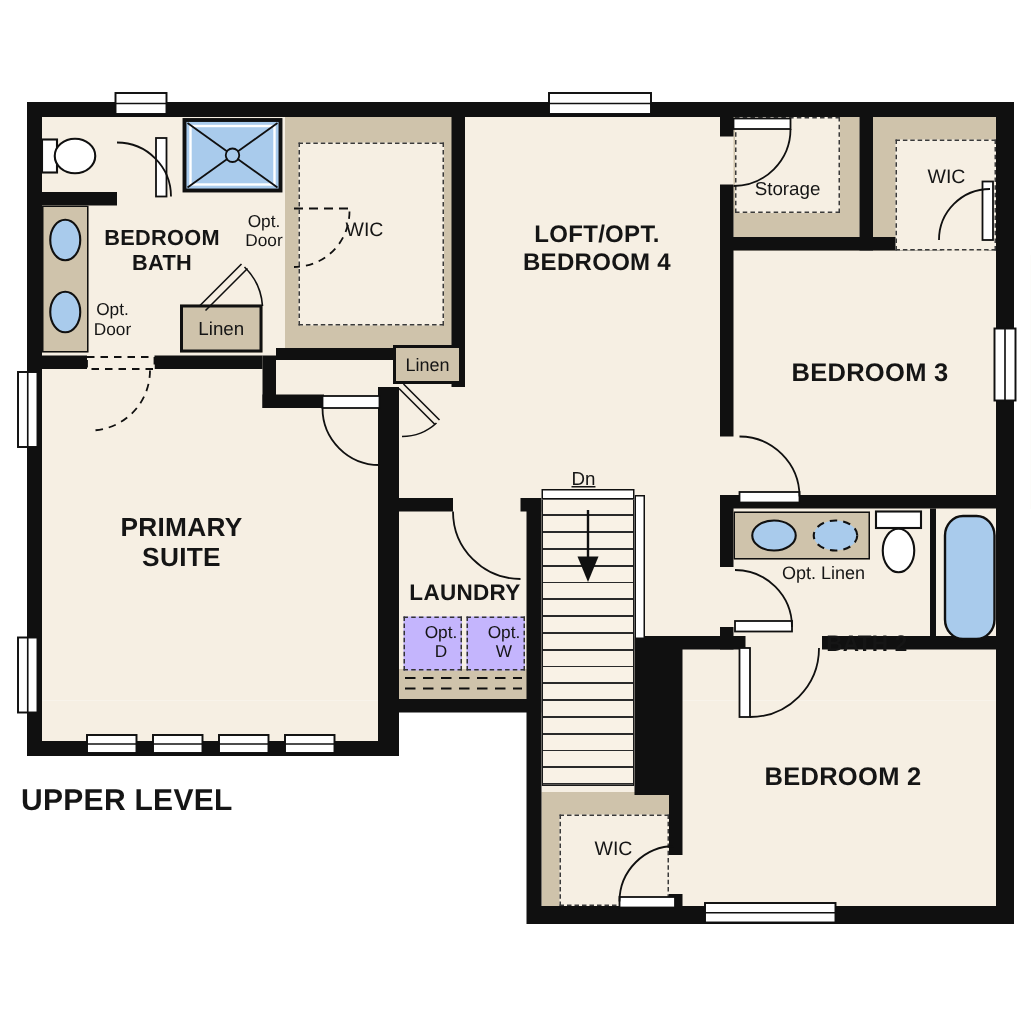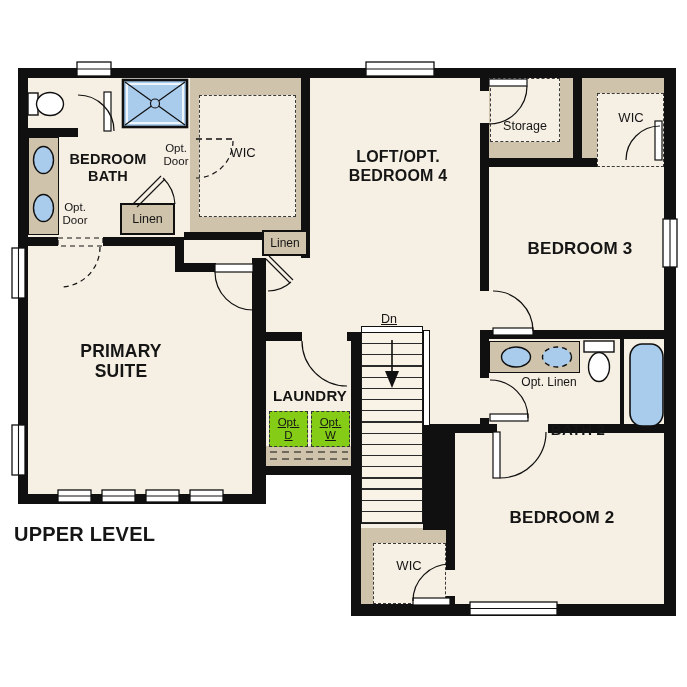--- a/index.html
+++ b/index.html
@@ -6,23 +6,23 @@
   #canvas{position:relative;width:687px;height:687px;background:#ffffff;overflow:hidden;
           font-family:"Liberation Sans", sans-serif;color:#151515;}
   .abs{position:absolute;}
   .floor{background:#f6efe3;}
   .wall{background:#101010;}
   .tan{background:#cfc3ab;}
   .inner{background:#f6efe3;border:1.5px dashed #3a3a3a;box-sizing:border-box;}
   .box{background:#cfc3ab;border:2px solid #101010;box-sizing:border-box;
        display:flex;align-items:center;justify-content:center;}
   .furn{background:#cfc3ab;border:1.6px solid #101010;box-sizing:border-box;}
-  .appl{background:#84cc16;border:1.4px dashed #333;box-sizing:border-box;
-        display:flex;align-items:center;justify-content:center;text-align:center;
-        font-size:11.5px;line-height:1.12;text-decoration:underline;}
+  .appl{background:#c4b5fd;border:1.4px dashed #333;box-sizing:border-box;
+        display:flex;align-items:center;justify-content:flex-end;text-align:center;
+        font-size:11.5px;line-height:1.12;}
   .stairs{background:#f9f2e6;border:1.6px solid #1a1a1a;box-sizing:border-box;
           background-image:repeating-linear-gradient(180deg,rgba(0,0,0,0) 0px,rgba(0,0,0,0) 9.9px,#2a2a2a 9.9px,#2a2a2a 11.2px);}
   .rail{background:#ffffff;border:1.4px solid #101010;box-sizing:border-box;}
   .label{display:flex;align-items:center;justify-content:center;text-align:center;
          font-weight:bold;line-height:1.18;letter-spacing:0.2px;}
   .small{font-weight:normal;letter-spacing:0;}
   svg{position:absolute;left:0;top:0;pointer-events:none;}
 </style>
 </head>
 <body>

